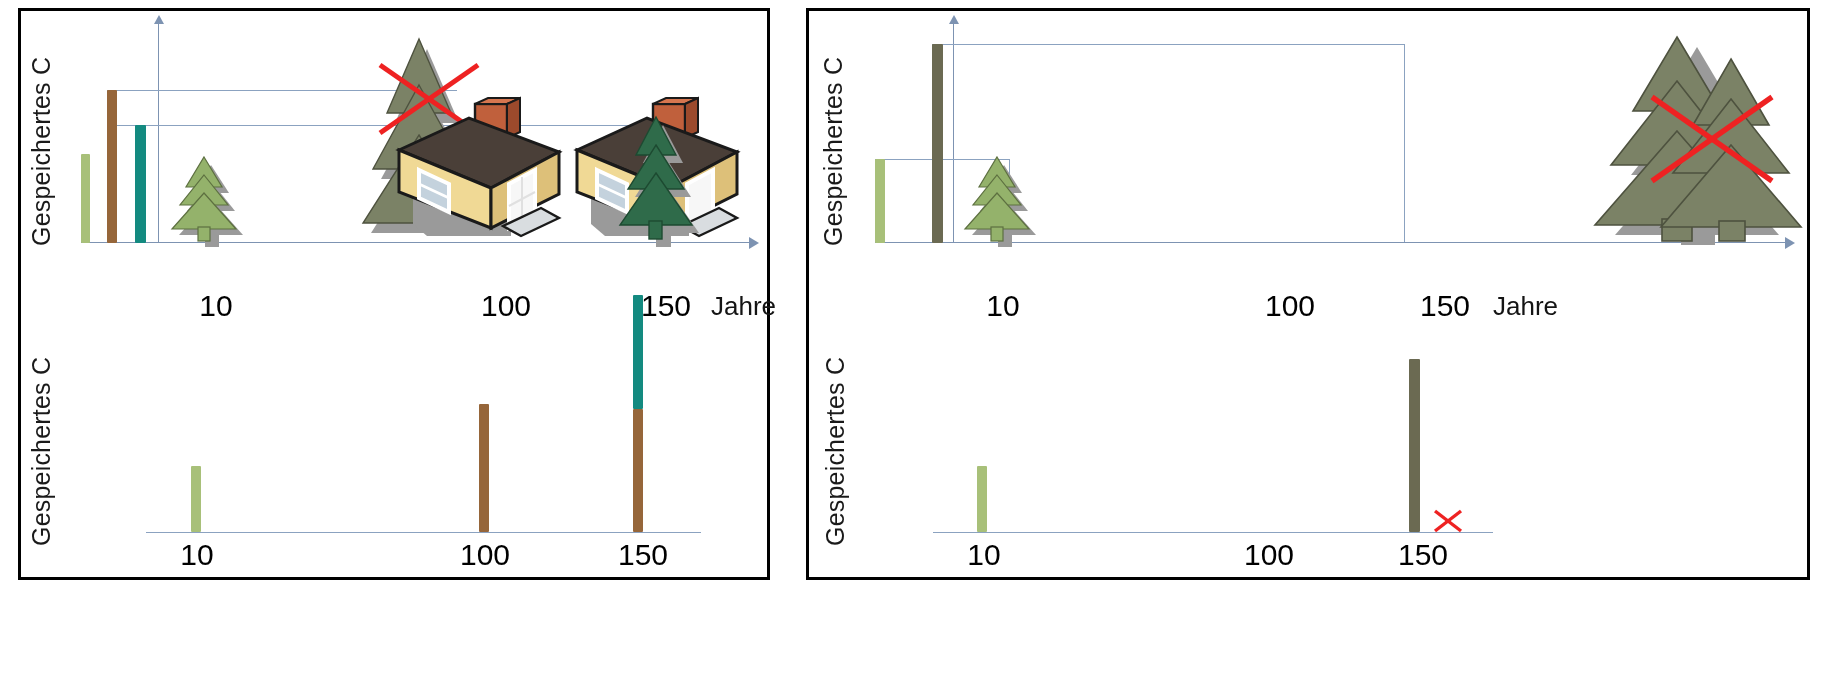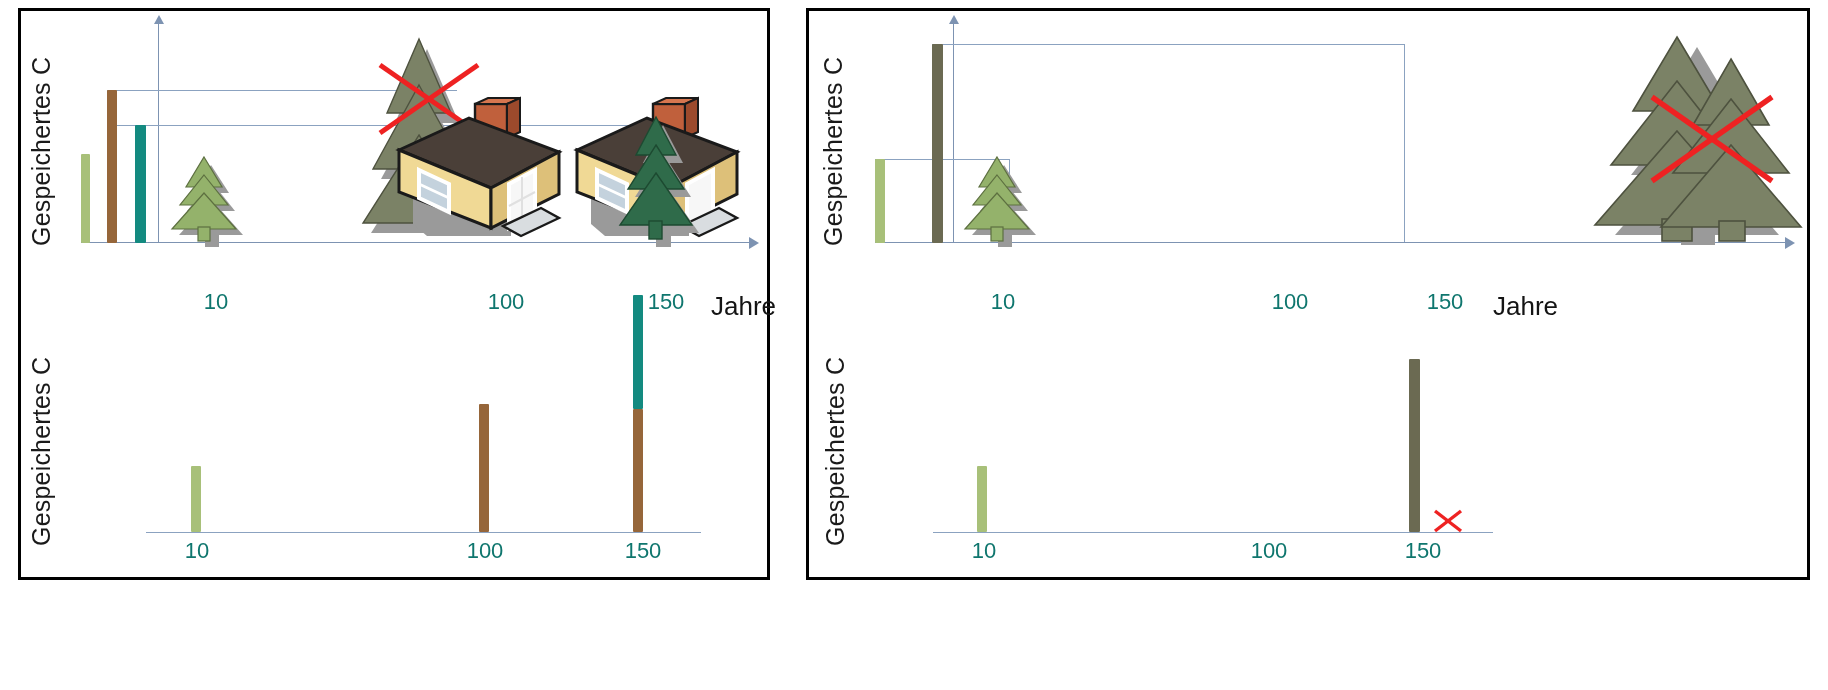--- a/index.html
+++ b/index.html
@@ -18,21 +18,21 @@
   .vx{width:1.4px;}
   .arrowR{position:absolute;width:0;height:0;border-top:6px solid transparent;
           border-bottom:6px solid transparent;border-left:10px solid #7d93b2;}
   .arrowU{position:absolute;width:0;height:0;border-left:5px solid transparent;
           border-right:5px solid transparent;border-bottom:9px solid #7d93b2;}
 
   .guide{position:absolute;background:#8ba2c0;height:1.2px;}
   .guideV{position:absolute;background:#8ba2c0;width:1.2px;}
 
   .bar{position:absolute;border-radius:1px;}
-  .tick{position:absolute;font-size:22px;color:#0f766e;text-align:right;
+  .tick{position:absolute;font-size:30px;color:#000000;text-align:right;
         transform:translateX(-50%);white-space:nowrap;}
   .axname{position:absolute;font-size:26px;color:#141414;white-space:nowrap;}
 
   .tree{position:absolute;}
   .house{position:absolute;}
   .redx{position:absolute;}
   svg{display:block;overflow:visible;}
 </style>
 </head>
 <body>

